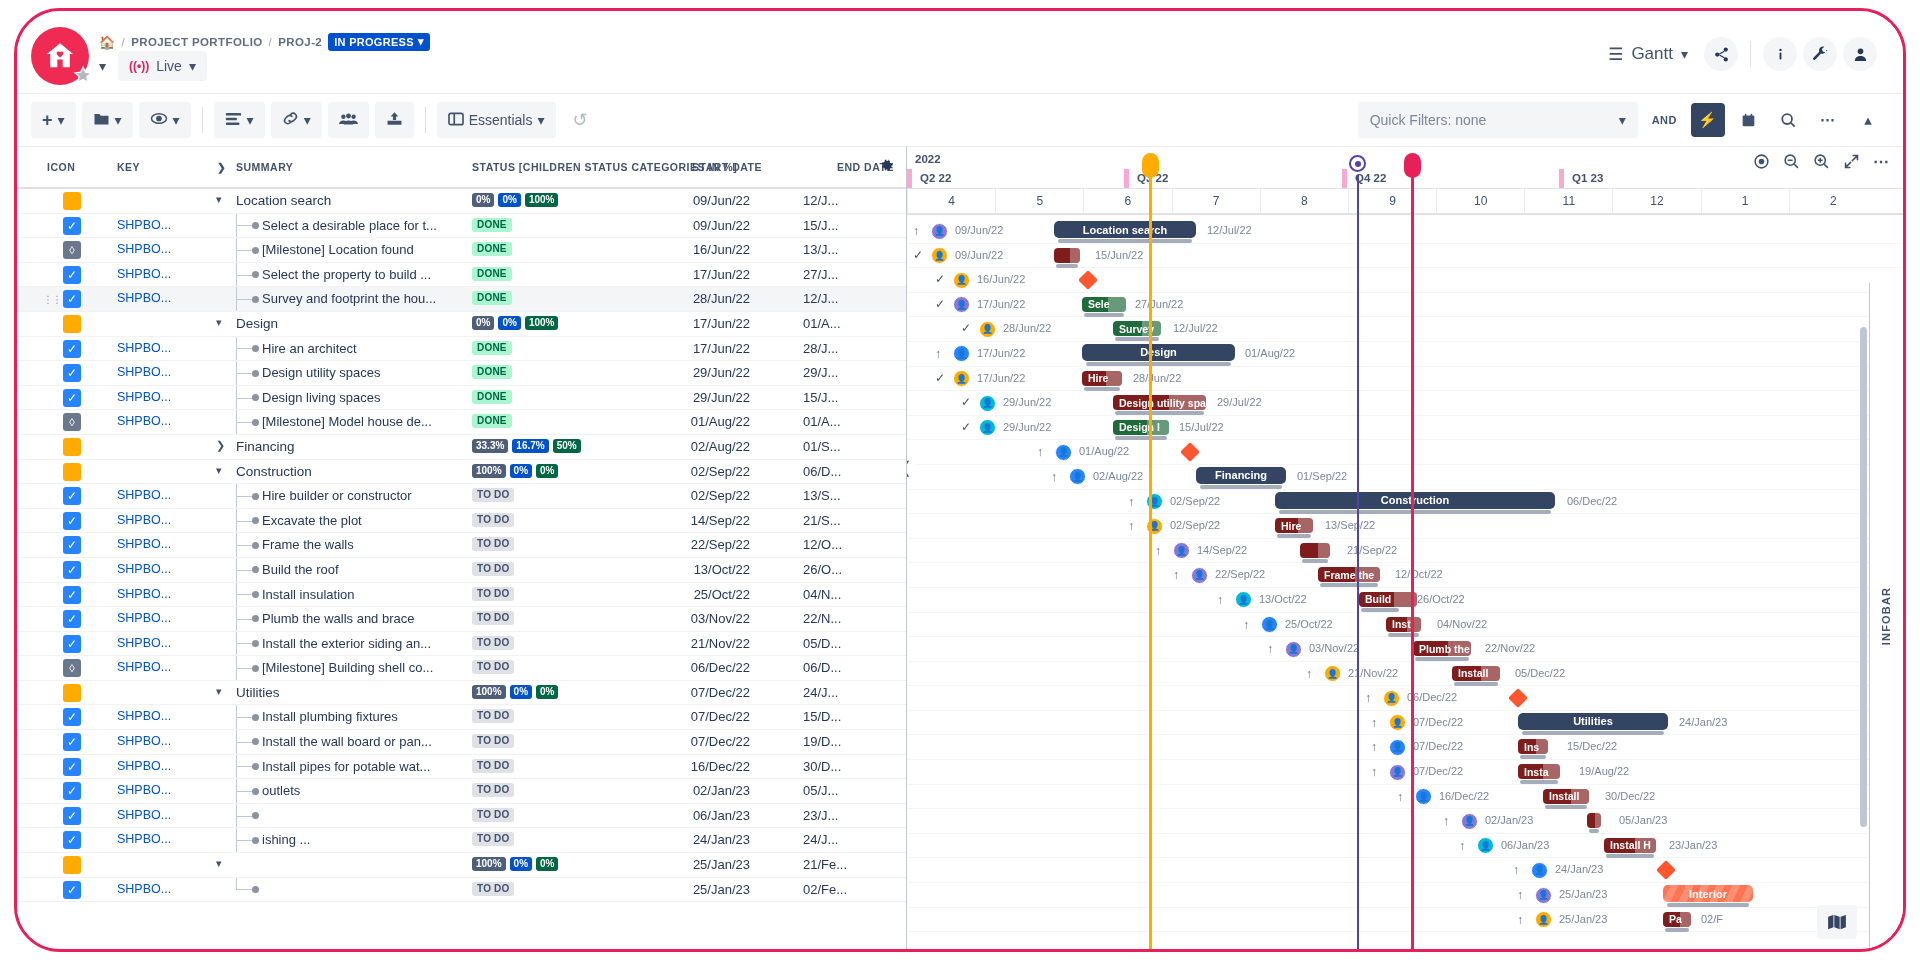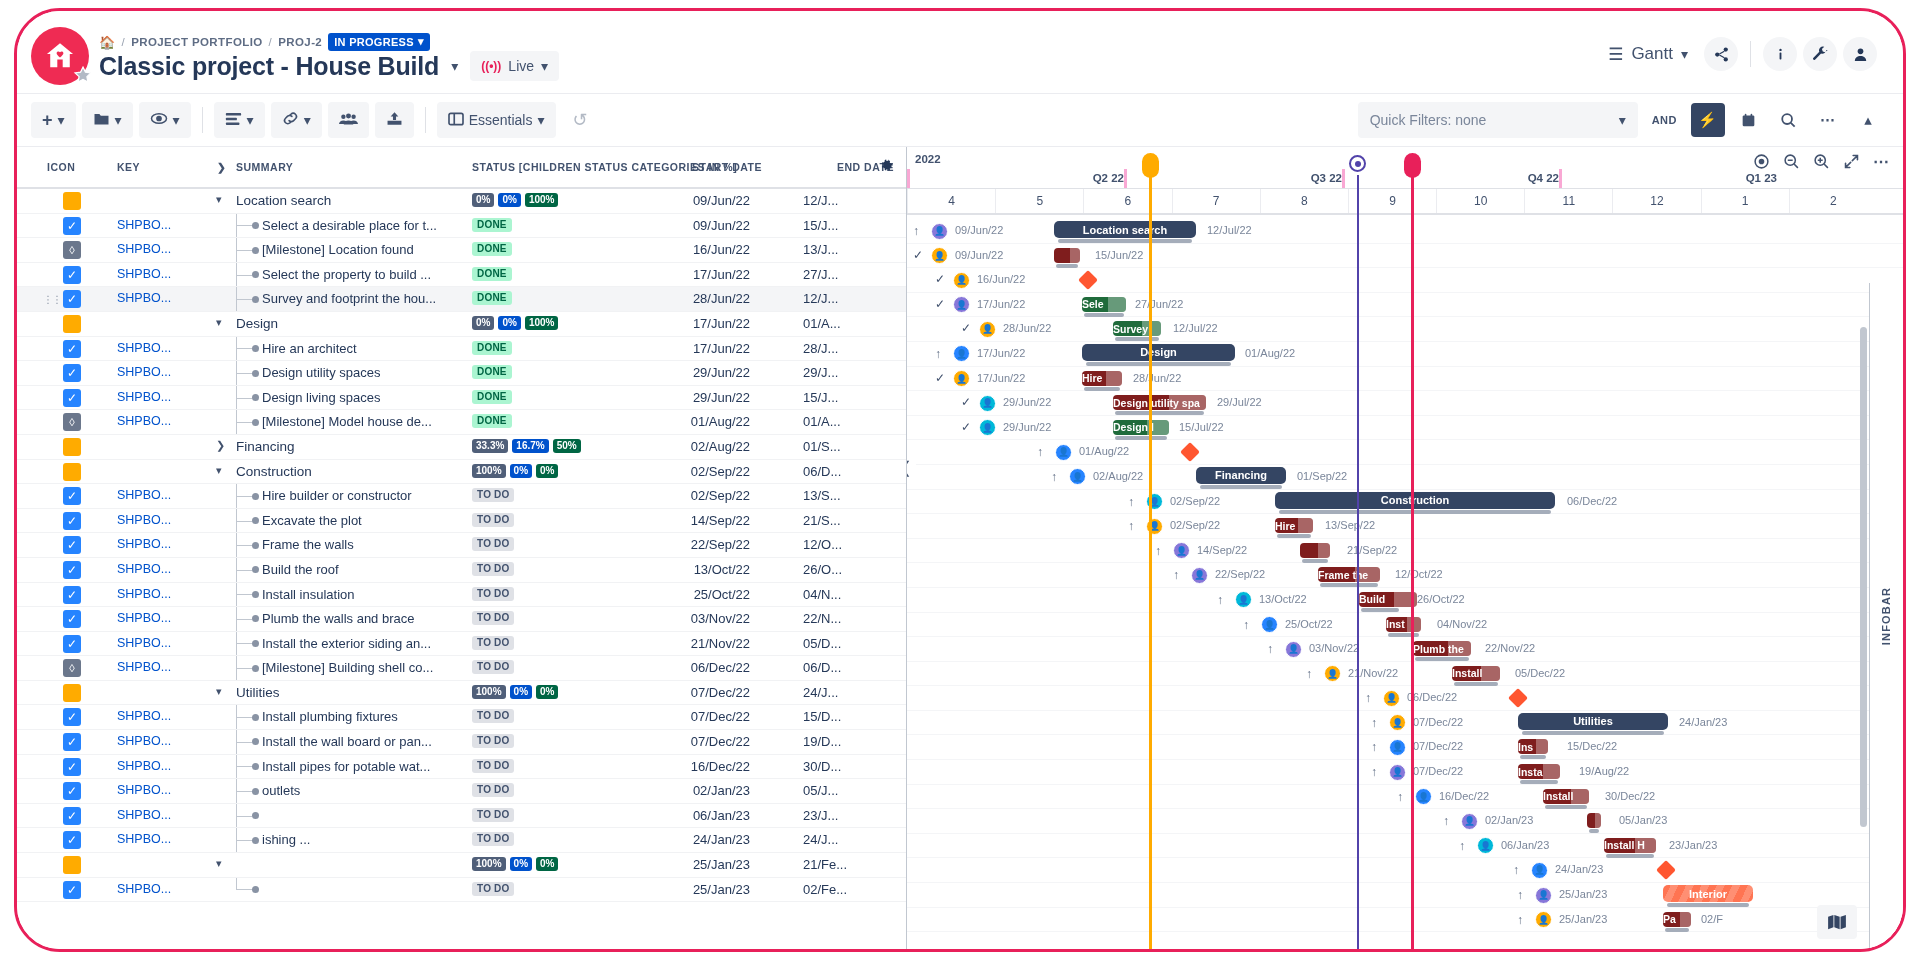--- a/index.html
+++ b/index.html
@@ -90,36 +90,36 @@
   .c-start{ position:absolute; left:655px; top:4px; width:78px; text-align:right; font-size:13px;}
   .c-end{ position:absolute; left:786px; top:4px; font-size:13px;}
   .drag-handle{ position:absolute; left:26px; top:7px; color:#8993a4; font-size:10px; letter-spacing:-1px;}
 
   
   #tl{ position:relative; height:72px; }
   #tl-year{ position:absolute; left:8px; top:6px; font-size:11.5px; font-weight:700; color:#42526e;}
   #tl-q{ position:absolute; left:0; top:22px; width:100%; height:20px; border-bottom:1px solid #dfe1e6;}
   #tl-m{ position:absolute; left:0; top:42px; width:100%; height:26px; border-bottom:2px solid #dfe1e6;}
   .q-cell{ position:absolute; top:0; height:100%; font-size:11.5px; font-weight:700; color:#42526e;
-     padding-left:8px; padding-top:3px; border-left:3px solid #f9a8d4;text-align:right;}
+     padding-left:8px; padding-top:3px; border-left:5px solid #f9a8d4;}
   .m-cell{ position:absolute; top:0; height:100%; border-left:1px solid #ebecf0; font-size:12px;
      color:#42526e; display:flex; align-items:center; justify-content:center;}
   #tl-tools{ position:absolute; right:8px; top:0px; display:flex; align-items:center; gap:2px; z-index:9;}
   .tl-tool{ width:28px;height:28px;display:flex;align-items:center;justify-content:center;color:#42526e;}
 
   
   #rows{ position:absolute; left:0; top:72px; right:0; bottom:0; }
   .grow{ position:relative; height:24.6px; border-bottom:1px solid #f4f5f7;}
   .g-exp{ position:absolute; top:5px; color:#5e6c84; font-size:12px; font-weight:700;}
   .g-check{ position:absolute; top:4px; color:#42526e; font-size:12px;}
   .g-av{ position:absolute; top:3.5px; width:17px;height:17px;border-radius:50%;
      display:flex;align-items:center;justify-content:center;font-size:9px; border:1.5px solid #fff;}
   .g-date{ position:absolute; top:5px; font-size:11px; color:#7a869a; white-space:nowrap;}
   .bar{ position:absolute; top:4px; height:15px; border-radius:4px; color:#fff; font-size:10.5px;
-     font-weight:700; display:flex; align-items:center; padding-left:0; overflow:hidden; white-space:nowrap;}
+     font-weight:700; display:flex; align-items:center; padding-left:6px; overflow:hidden; white-space:nowrap;}
   .bar.red{ background:#7f1d1d;}
   .bar.green{ background:#1f6b3b;}
   .bar.prog:after{ content:''; position:absolute; right:0; top:0; height:100%; width:40%;
      background:rgba(255,255,255,.32);}
   .shadow{ position:absolute; top:20px; height:4px; background:#a5adba; border-radius:2px;}
   .summ{ position:absolute; top:2px; height:17px; background:#344563; border-radius:5px; color:#fff;
      font-size:11px; font-weight:700; display:flex; align-items:center; justify-content:center;}
   .summ.striped{ background:repeating-linear-gradient(115deg,#ff7452 0 7px,#ff8f73 7px 14px);}
   .diamond{ position:absolute; top:4.5px; width:14px;height:14px; background:#ff5630; transform:rotate(45deg);
      border-radius:2px;}
@@ -177,21 +177,20 @@
       <span>PROJECT PORTFOLIO</span>
       <span class="sep">/</span>
       <span>PROJ-2</span>
       <span id="status-pill">
         <span>IN PROGRESS</span>
         <span>▾</span>
       </span>
     </div>
 
     <div id="title-row">
-      <span id="page-title">Classic project - House Build</span>
       <span class="caret">▾</span>
       <span id="live-chip">
         <span class="wave">((•))</span>
         <span>Live</span>
         <span class="caret">▾</span>
       </span>
     </div>
 
     <div id="hdr-right">
       <div id="view-switch">

